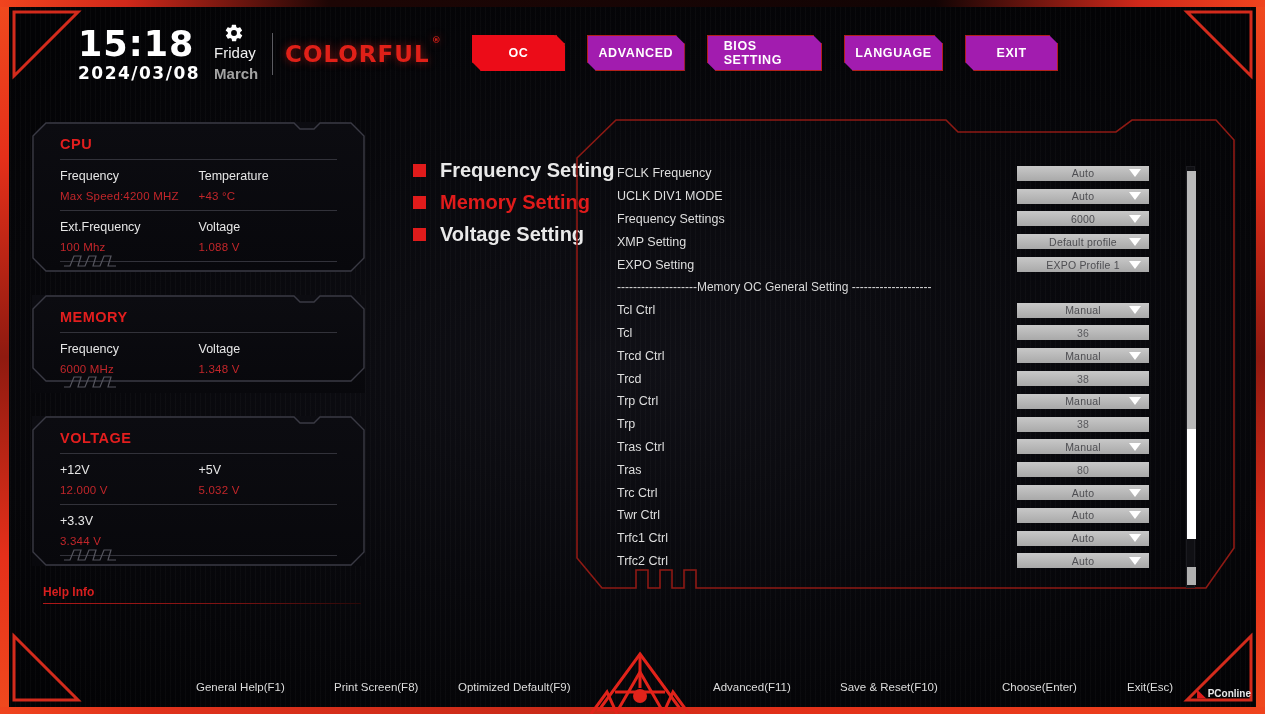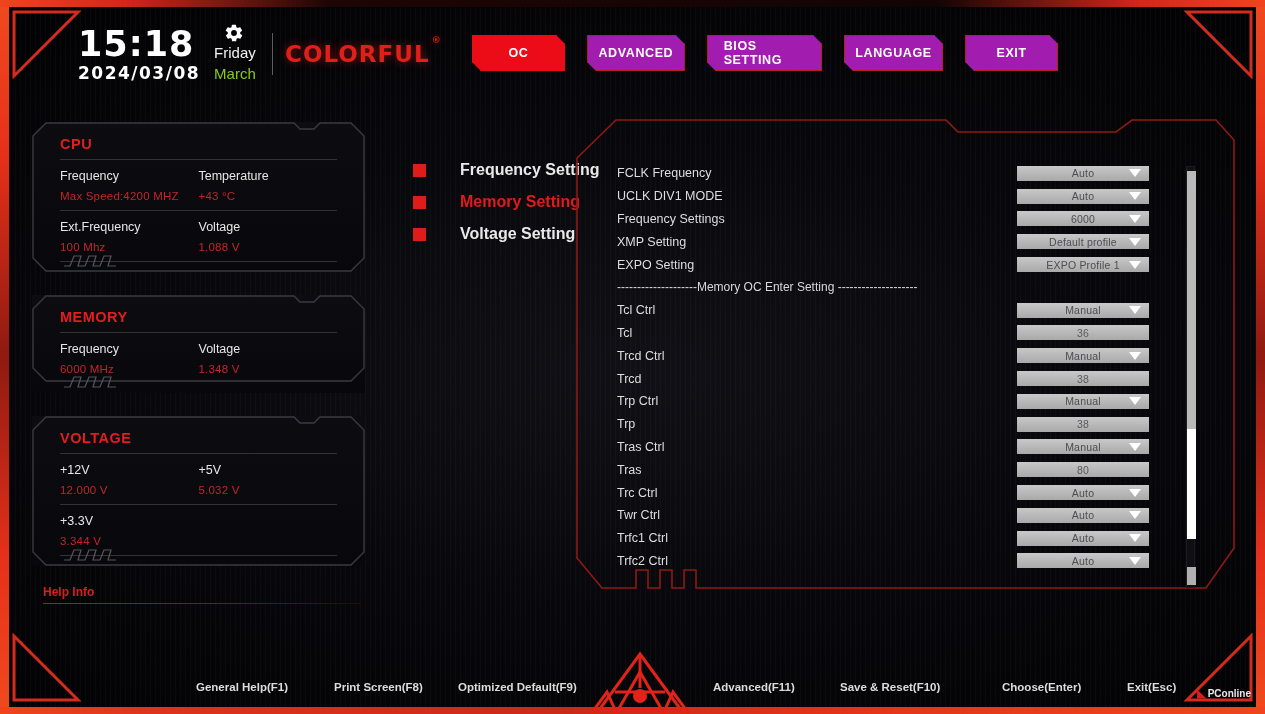--- a/index.html
+++ b/index.html
@@ -53,21 +53,21 @@
     letter-spacing:1.5px; color:#ffffff; margin-top:2px;
   }
   .gear-wrap{ position:relative; margin-left:8px; width:56px; height:58px; }
   .gear-icon{ position:absolute; left:16px; top:-4px; color:#fff; }
   .dow{
     position:absolute; left:6px; top:17px;
     font-size:15px; color:#f2f2f2; font-weight:500;
   }
   .month{
     position:absolute; left:6px; top:38px;
-    font-size:15px; color:#84cc16; font-weight:400;
+    font-size:15px; color:#a3a3a3; font-weight:700;
   }
   .divider-v{ width:1px; height:42px; background:#5c5c62; margin:6px 12px 0 8px; }
   .brand{
     margin-top:14px; position:relative;
     font-family:"DejaVu Sans", sans-serif;
     font-size:23px; font-weight:bold; letter-spacing:1px;
     color:#e02018;
     text-shadow:0 0 8px rgba(224,32,24,0.55);
   }
   .brand sup{ font-size:9px; position:relative; top:-10px; left:2px; }
@@ -124,21 +124,21 @@
     margin-top:4px; height:1px; width:318px;
     background:linear-gradient(90deg,#b01818 0%, #7a1212 60%, #2a0808 100%);
   }
 
   
   .mid-menu{ position:absolute; left:413px; top:154px; width:160px; z-index:6; }
   .mid-item{
     display:flex; align-items:center; height:32px; cursor:pointer; margin-bottom:0px;
   }
   .mid-bullet{ width:13px; height:13px; background:#e01b1b; margin-right:14px; flex:none; }
-  .mid-label{ font-size:16px; font-weight:bold; color:#e9e9e9; white-space:nowrap;margin-left:20px; }
+  .mid-label{ font-size:20px; font-weight:bold; color:#e9e9e9; white-space:nowrap; }
   .mid-item.active .mid-label{ color:#e01b1b; }
 
   
   .right-panel{ position:absolute; left:576px; top:118px; width:660px; height:498px; z-index:6; }
   .right-frame{ position:absolute; inset:0; pointer-events:none; }
   .settings-list{
     position:absolute; left:41px; top:44px; width:600px; height:430px;
     overflow:hidden;
   }
   .set-row{ display:flex; align-items:center; height:22.8px; }
@@ -165,21 +165,21 @@
     cursor:pointer;
   }
   .sb-track{ position:absolute; inset:0; background:#101014; }
   .sb-grey{ position:absolute; left:0; top:4px; width:9px; height:258px; background:#b9b9b9; }
   .sb-thumb{ position:absolute; left:0; top:262px; width:9px; height:110px; background:#ffffff; }
   .sb-foot{ position:absolute; left:0; bottom:2px; width:9px; height:18px; background:#b0b0b0; }
 
   
   .bottom-bar{
     position:absolute; left:0; bottom:14px; width:1265px; height:26px; z-index:6;
-    display:flex; align-items:center;font-weight:bold;
+    display:flex; align-items:center;
   }
   .hint{
     position:absolute; font-size:11.5px; color:#dcdcdc; white-space:nowrap; cursor:pointer;
   }
   .emblem{ position:absolute; left:585px; bottom:-8px; z-index:5; }
   .watermark{
     position:absolute; right:14px; bottom:14px; z-index:7;
     display:flex; align-items:center; gap:2px;
     font-size:10px; color:#e8e8e8; font-weight:bold;
   }
@@ -410,21 +410,21 @@
         </div>
       </div>
       <div class="set-row">
         <div class="set-label">EXPO Setting</div>
         <div class="set-ctrl">
           <span class="v">EXPO Profile 1</span>
           <span class="caret"></span>
         </div>
       </div>
       <div class="set-row">
-        <div class="set-sep">--------------------Memory OC Enter Setting --------------------</div>
+        <div class="set-sep">--------------------Memory OC General Setting --------------------</div>
       </div>
       <div class="set-row">
         <div class="set-label">Tcl Ctrl</div>
         <div class="set-ctrl">
           <span class="v">Manual</span>
           <span class="caret"></span>
         </div>
       </div>
       <div class="set-row">
         <div class="set-label">Tcl</div>

